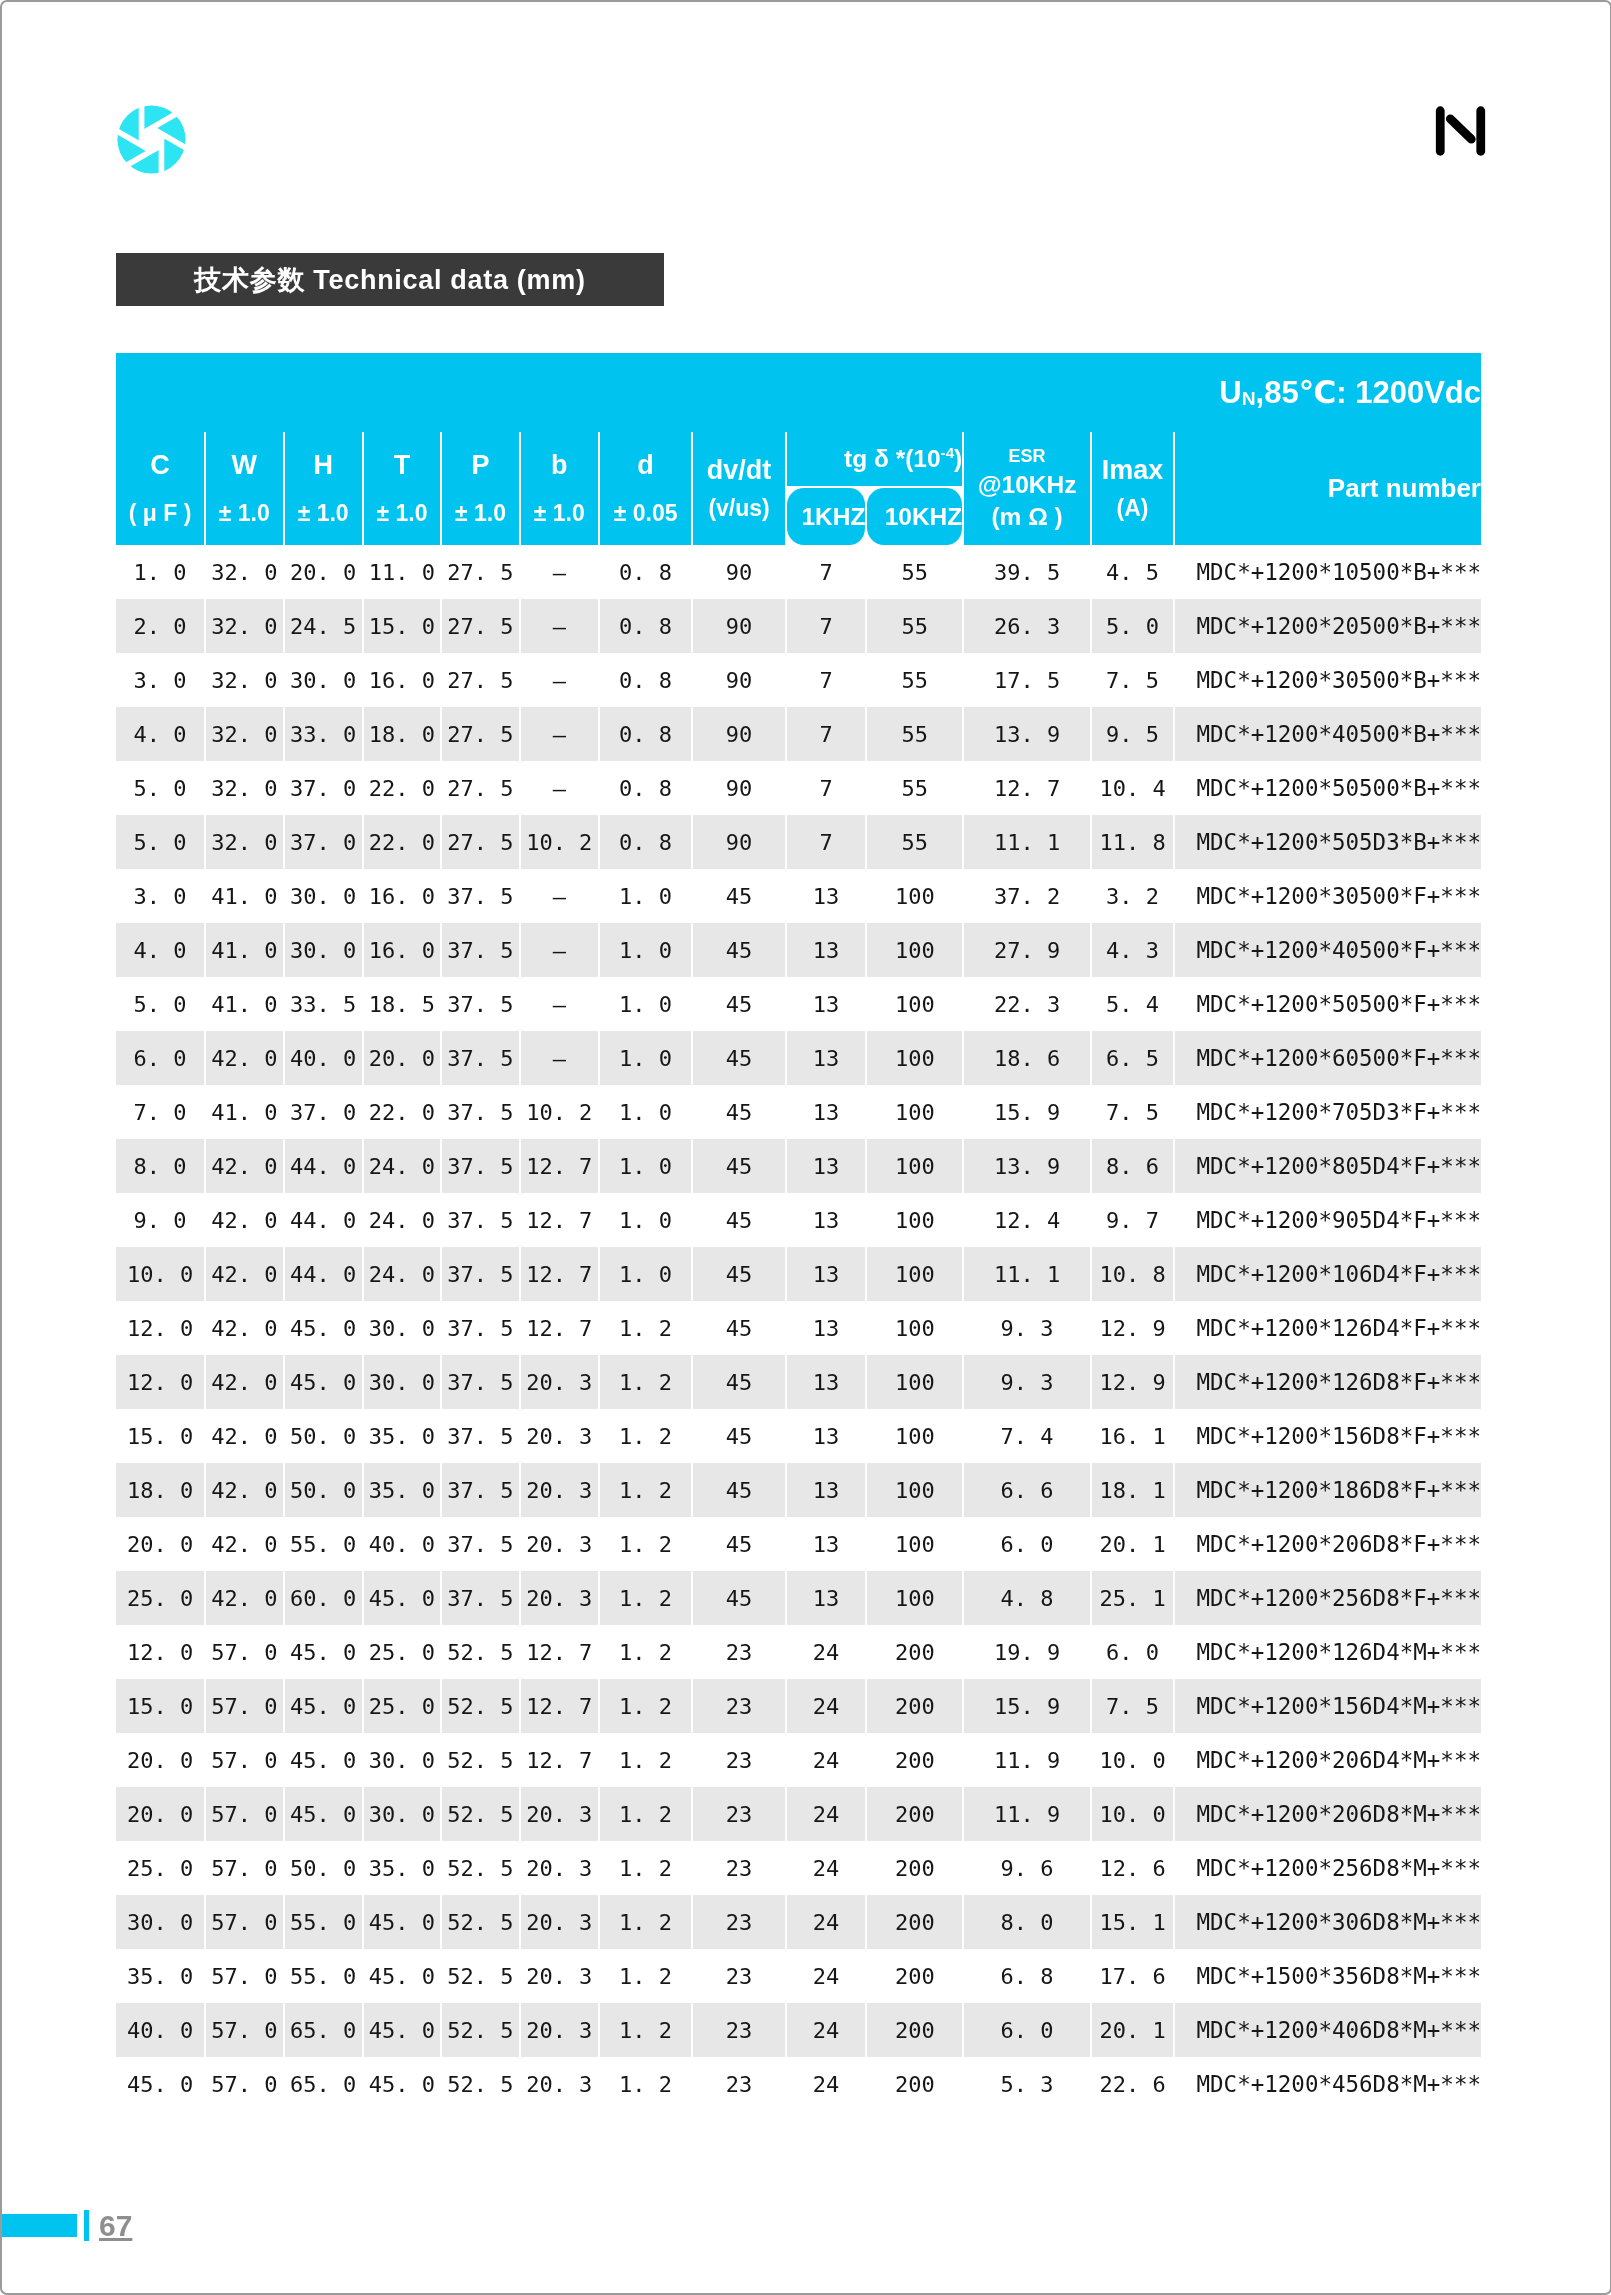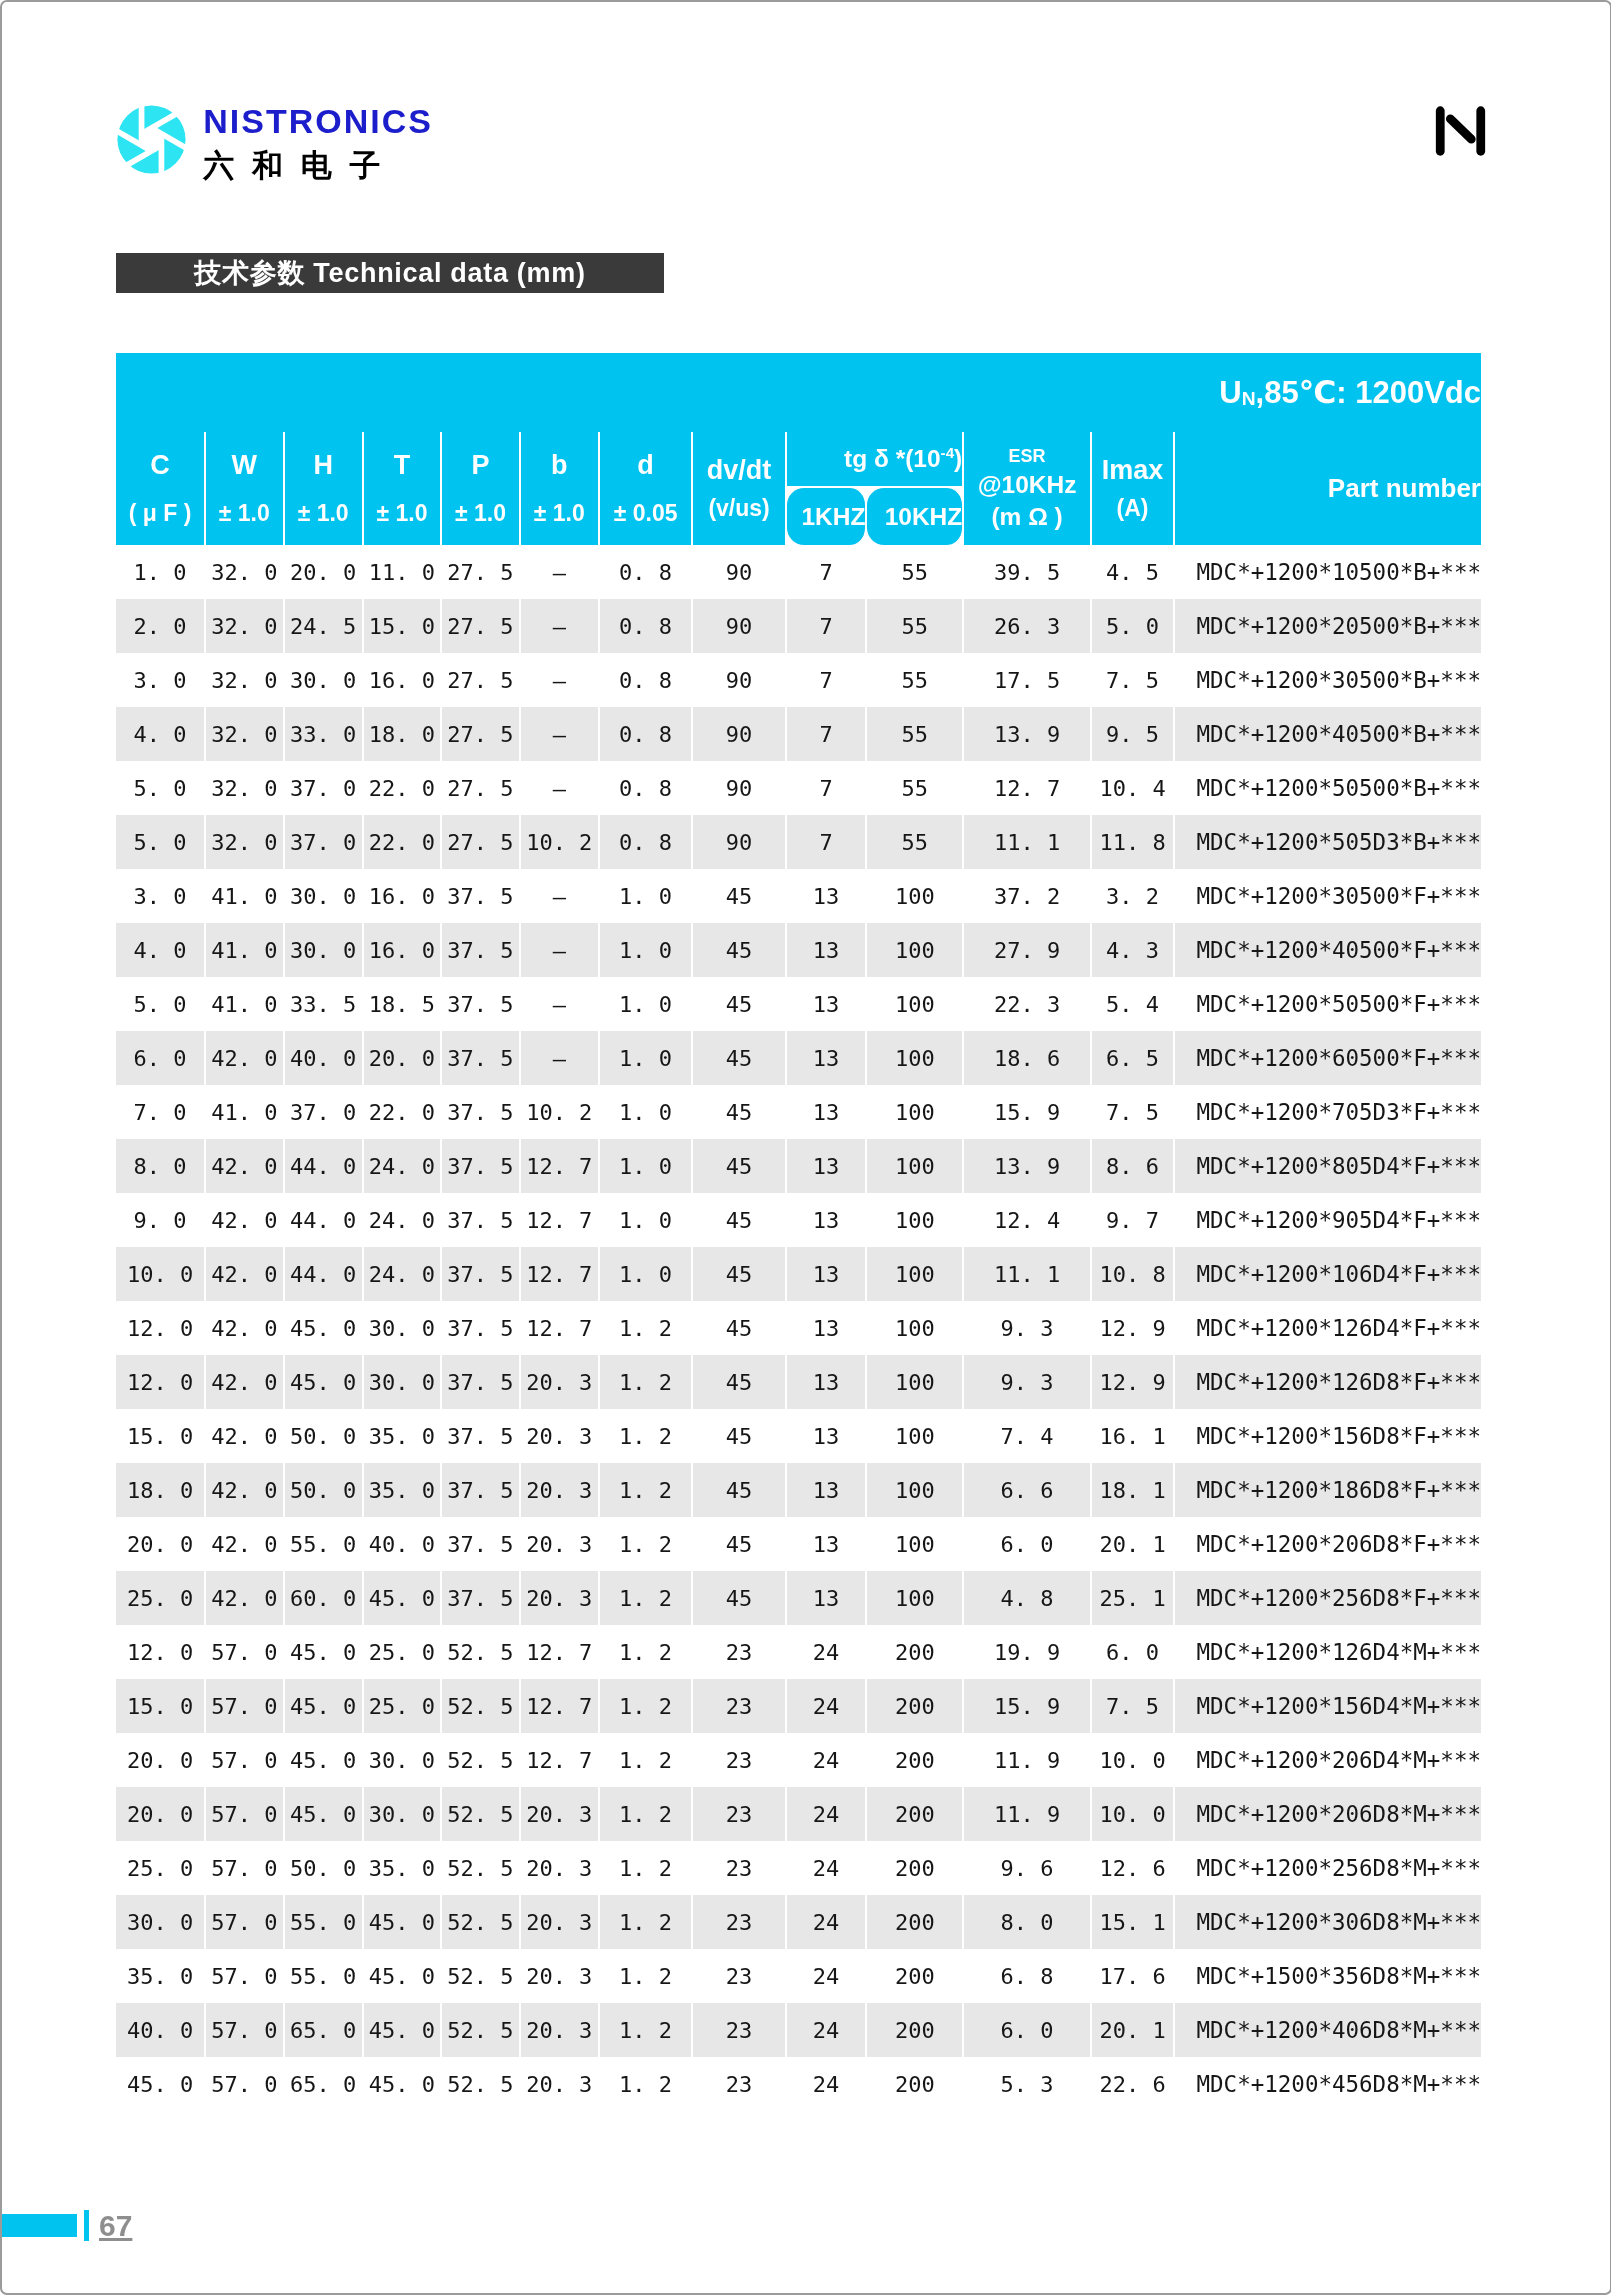--- a/index.html
+++ b/index.html
@@ -13,21 +13,21 @@
   .logo-block { position:absolute; left:114px; top:102px; display:flex; align-items:flex-start; }
   .aperture { width:71px; height:71px; display:block; }
   .brand-text { margin-left:16.3px; display:flex; flex-direction:column; }
   .brand-name { color:#1c1ecb; font-size:34px; font-weight:bold; letter-spacing:2px; line-height:1.05; font-stretch:condensed; }
   .brand-cn { color:#000000; font-size:31px; font-weight:bold; letter-spacing:17.7px; margin-top:5.4px; white-space:nowrap; }
 
   .n-logo { position:absolute; left:1430px; top:102px; width:57px; height:54px; }
 
   
   .section-bar {
-    position:absolute; left:114px; top:251px; width:548px; height:40px; background:#3a3a3a;
+    position:absolute; left:114px; top:251px; width:548px; height:53px; background:#3a3a3a;
     display:flex; align-items:center; justify-content:center;
     color:#ffffff; font-size:27px; font-weight:bold; letter-spacing:0.7px;
   }
 
   
   table.data-table {
     position:absolute; left:114px; top:351px; width:1365px;
     border-collapse:separate; border-spacing:0; table-layout:fixed;
     text-align:center;
   }
@@ -76,24 +76,20 @@
       <g stroke="#ffffff" stroke-width="8">
         <line x1="64" y1="42" x2="64" y2="102"></line>
         <line x1="64" y1="42" x2="64" y2="102" transform="rotate(60 50 50)"></line>
         <line x1="64" y1="42" x2="64" y2="102" transform="rotate(120 50 50)"></line>
         <line x1="64" y1="42" x2="64" y2="102" transform="rotate(180 50 50)"></line>
         <line x1="64" y1="42" x2="64" y2="102" transform="rotate(240 50 50)"></line>
         <line x1="64" y1="42" x2="64" y2="102" transform="rotate(300 50 50)"></line>
       </g>
       <circle cx="50" cy="50" r="12" fill="#ffffff"></circle>
     </svg>
-    <div class="brand-text">
-      <span class="brand-name">NISTRONICS</span>
-      <span class="brand-cn">六和电子</span>
-    </div>
   </div>
 
   <svg class="n-logo" viewBox="0 0 84 80">
     <g stroke="#000000" stroke-width="13" stroke-linecap="round">
       <line x1="12" y1="10" x2="12" y2="70"></line>
       <line x1="27" y1="22" x2="58" y2="52"></line>
       <line x1="72" y1="10" x2="72" y2="70"></line>
     </g>
   </svg>
 

